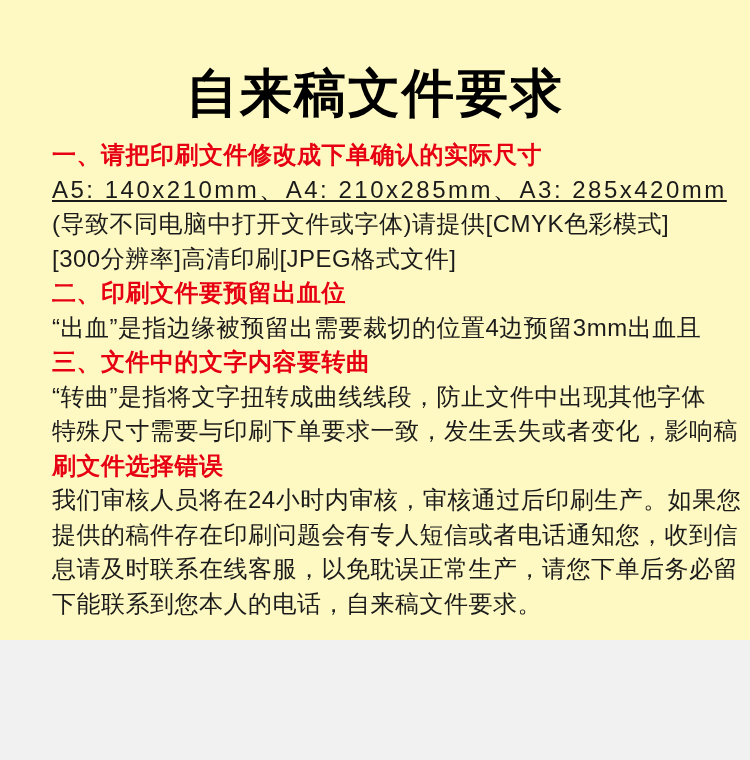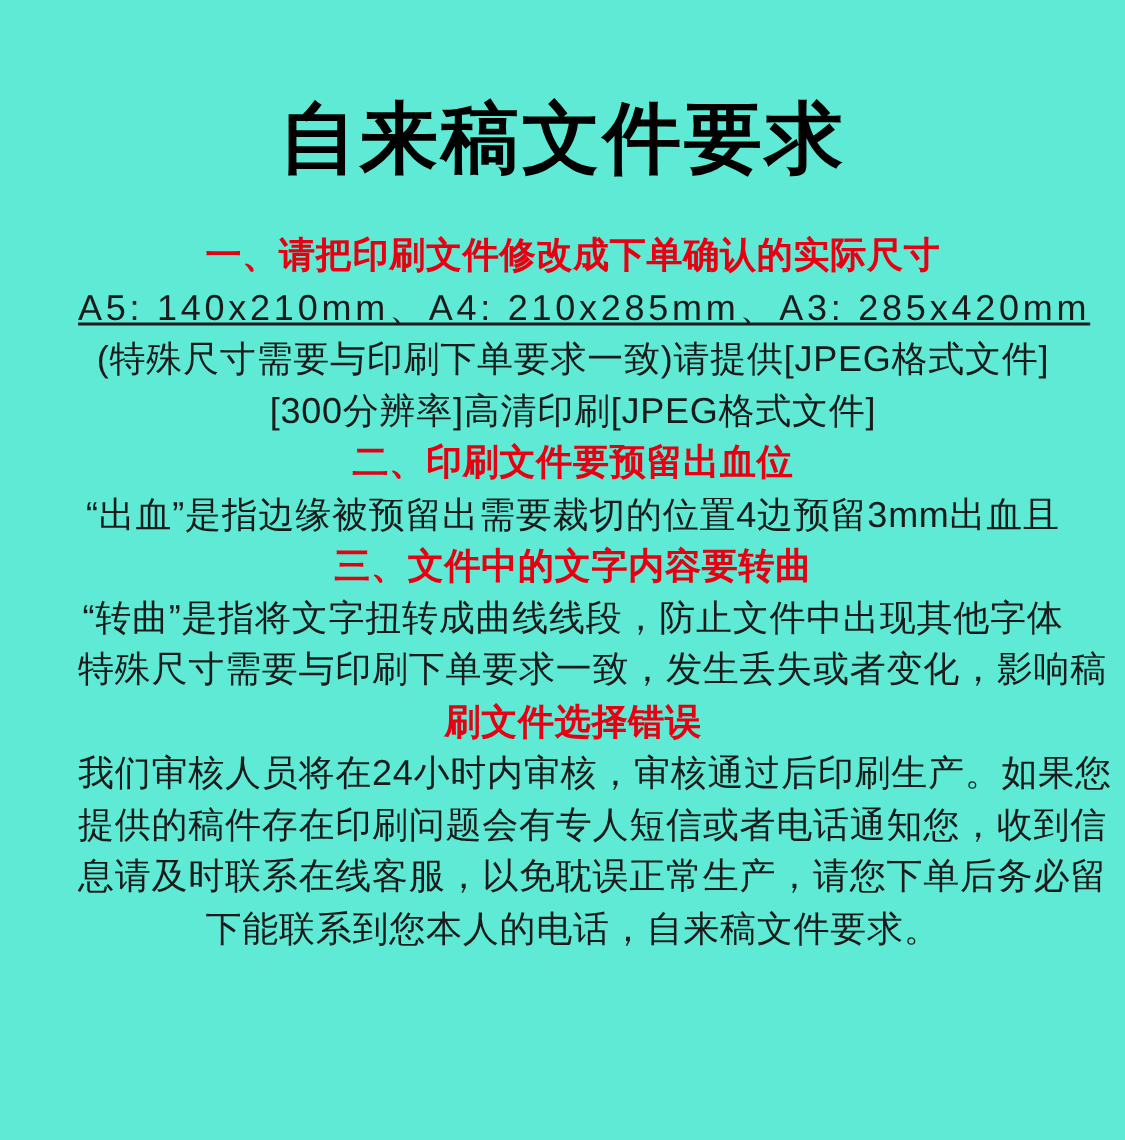--- a/index.html
+++ b/index.html
@@ -5,38 +5,37 @@
   * { box-sizing: border-box; margin: 0; padding: 0; }
   html, body { background: #f1f1f1; }
   body {
     width: 750px;
     height: 760px;
     font-family: "Liberation Sans", sans-serif;
   }
   .page {
     position: relative;
     width: 750px;
-    height: 760px;
-    background: #5eead4;
+    height: 640px;
+    background: #fef9c3;
     overflow: hidden;
     color: #1b1b1b;
   }
   .title {
     padding-top: 64px;
     text-align: center;
     font-size: 52px;
     line-height: 58px;
     font-weight: 900;
     letter-spacing: 2px;
     color: #000000;
   }
   .content {
-    margin-top: 32px;
+    margin-top: 16px;
     padding: 0 38px 0 52px;
-    text-align: center;
   }
   .line {
     font-size: 24px;
     line-height: 34.5px;
     letter-spacing: 0.5px;
     color: #1b1b1b;
     white-space: nowrap;
   }
   .heading {
     color: #e60012;
@@ -52,21 +51,21 @@
 
 <div class="page">
 
   <h1 class="title">自来稿文件要求</h1>
 
   <div class="content">
 
     <div>
       <div class="line heading">一、请把印刷文件修改成下单确认的实际尺寸</div>
       <div class="line spread">A5: 140x210mm、A4: 210x285mm、A3: 285x420mm</div>
-      <div class="line">(特殊尺寸需要与印刷下单要求一致)请提供[JPEG格式文件]</div>
+      <div class="line">(导致不同电脑中打开文件或字体)请提供[CMYK色彩模式]</div>
       <div class="line">[300分辨率]高清印刷[JPEG格式文件]</div>
     </div>
 
     <div>
       <div class="line heading">二、印刷文件要预留出血位</div>
       <div class="line">“出血”是指边缘被预留出需要裁切的位置4边预留3mm出血且</div>
     </div>
 
     <div>
       <div class="line heading">三、文件中的文字内容要转曲</div>

